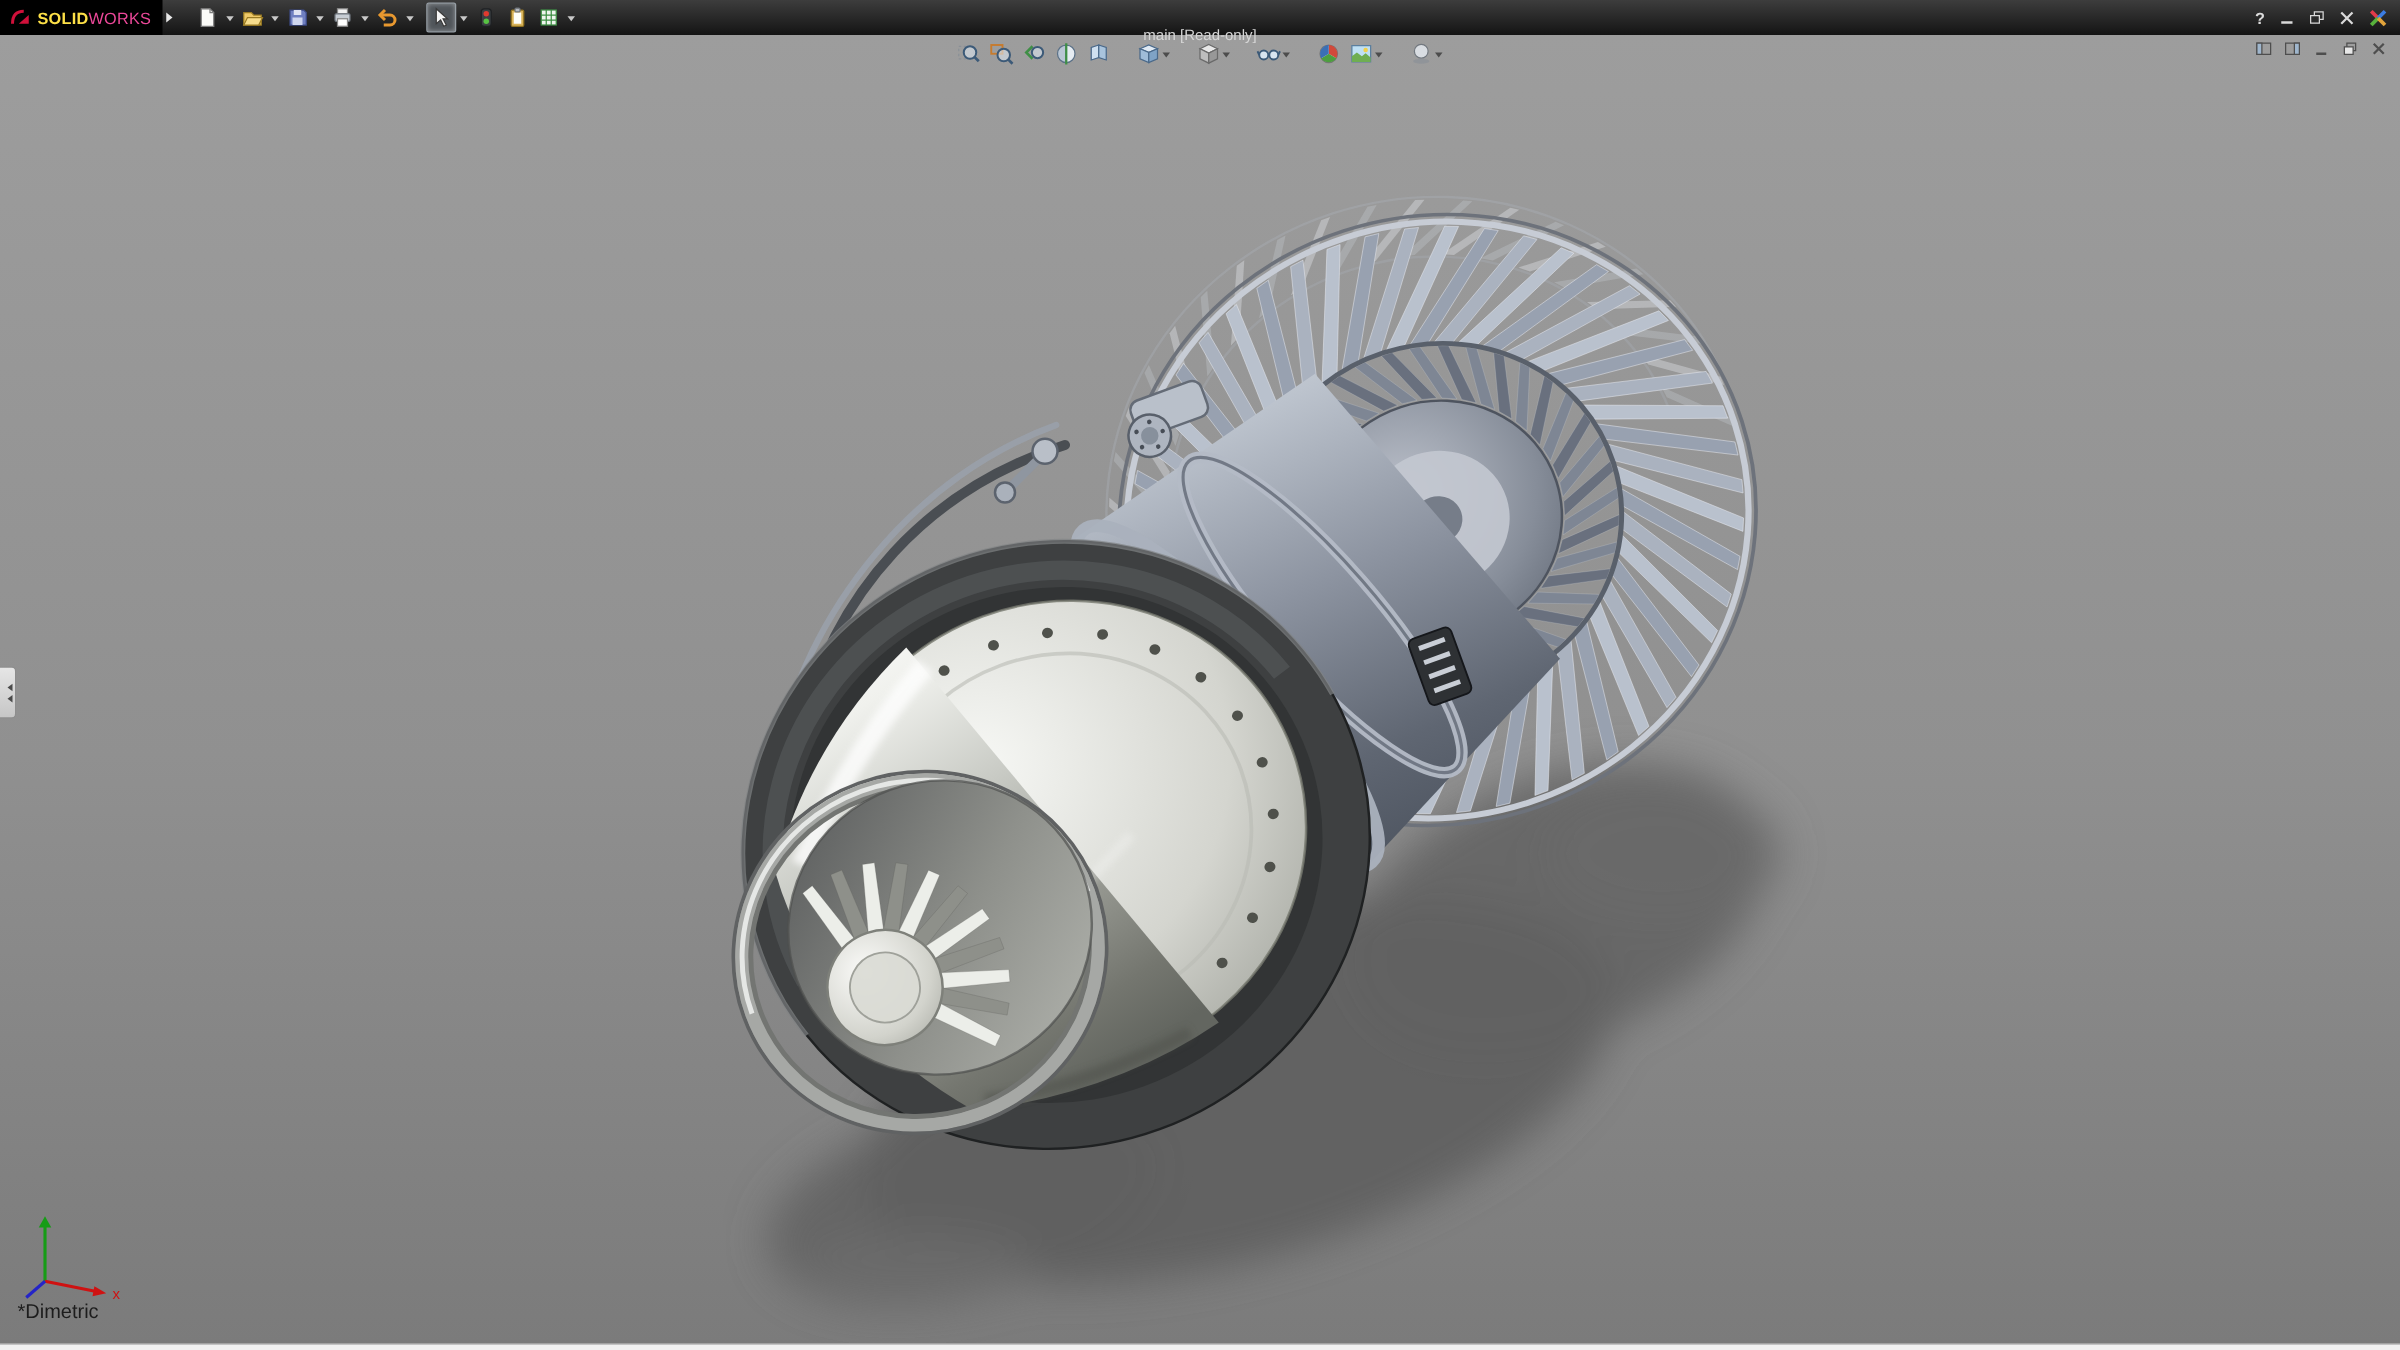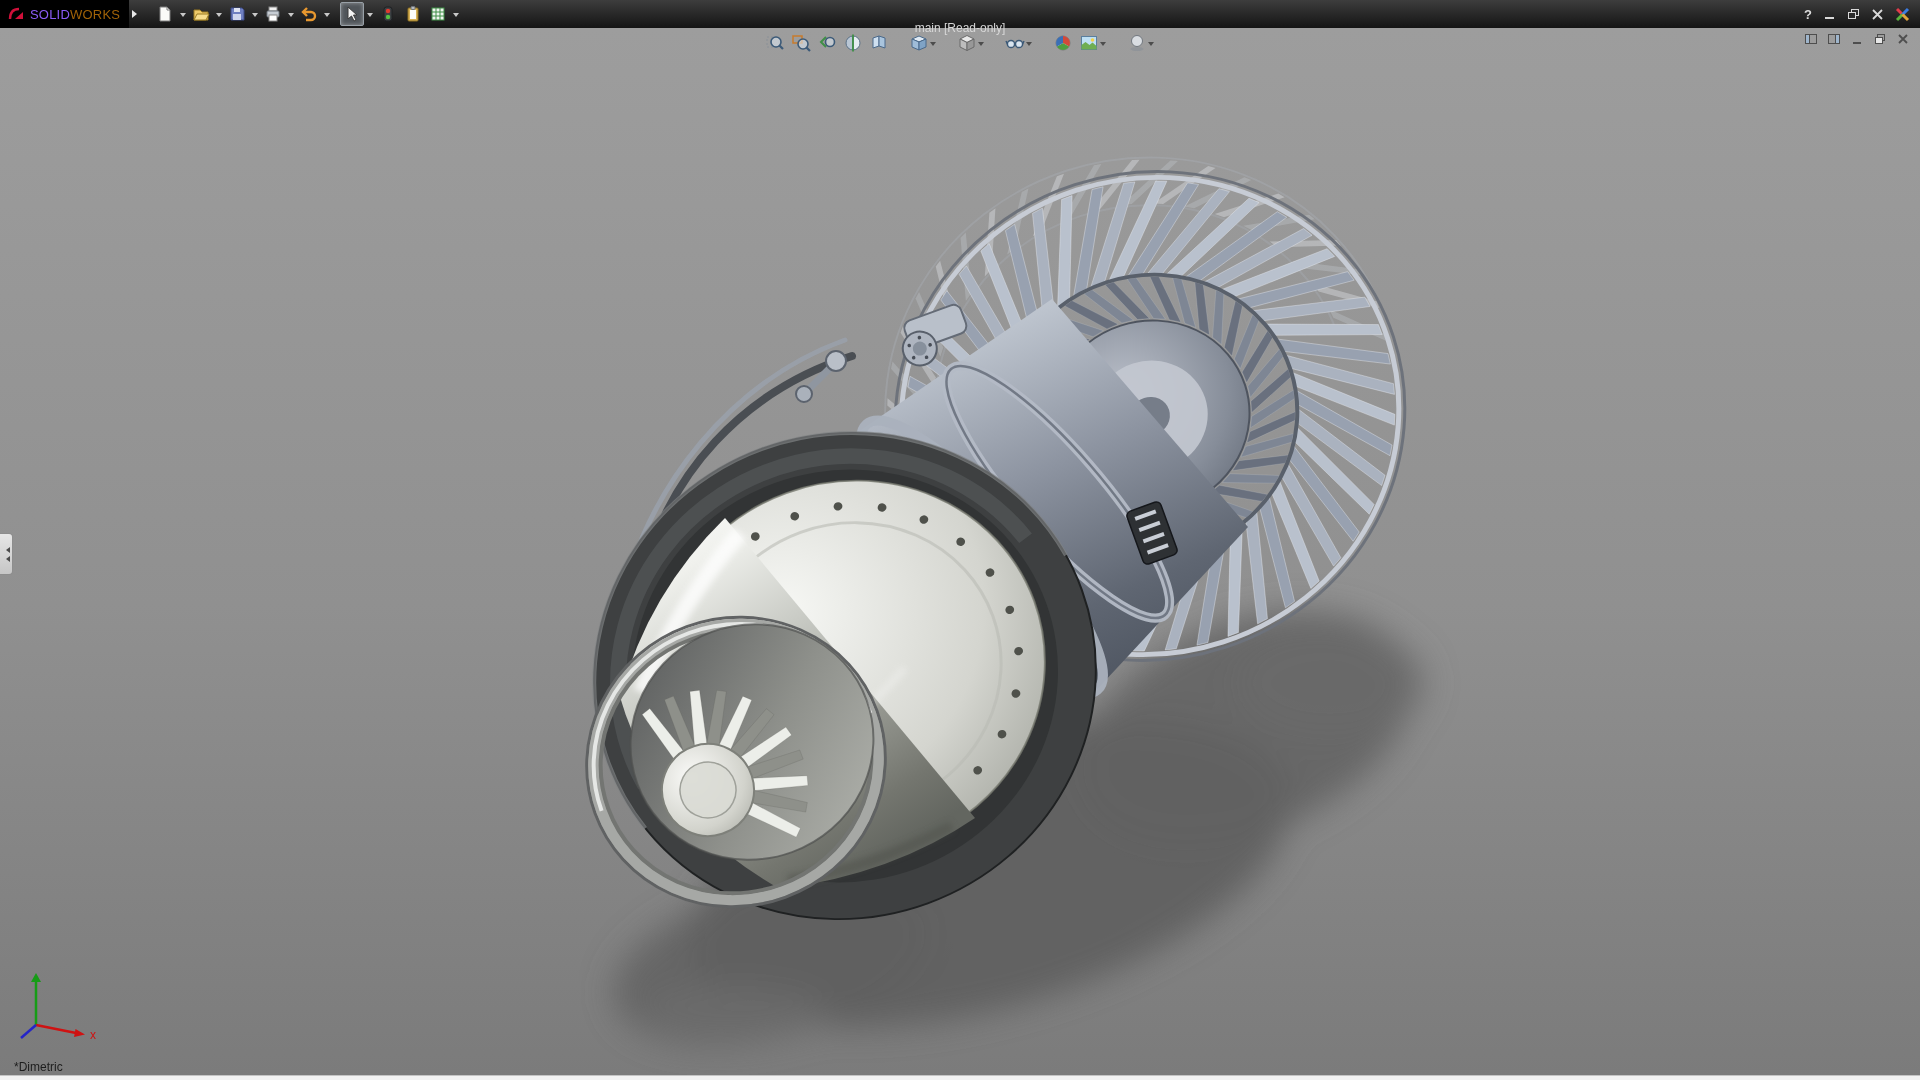--- a/index.html
+++ b/index.html
@@ -2,22 +2,22 @@
 <html><head>
 <meta charset="utf-8">
 <style>
   *{margin:0;padding:0;box-sizing:border-box}
   html,body{width:1920px;height:1080px;overflow:hidden;background:#7b7b7b;font-family:"Liberation Sans",sans-serif}
 
   
   .titlebar{position:absolute;top:0;left:0;right:0;height:28px;background:linear-gradient(#3d3d3d,#141414);display:flex;align-items:center;z-index:50}
   .logo{height:28px;background:#000;display:flex;align-items:center;padding:0 9px 0 7px;gap:5px}
   .brand{font-size:13px;letter-spacing:.2px;white-space:nowrap}
-  .brand .solid{color:#8b5cf6;font-weight:normal}
-  .brand .works{color:#a16207}
+  .brand .solid{color:#fde047;font-weight:bold}
+  .brand .works{color:#ec4899}
   .logo-caret{width:0;height:0;border:4px solid transparent;border-left:5px solid #e8e8e8;margin-left:3px}
   .file-toolbar{display:flex;align-items:center;margin-left:12px;gap:1px}
   .tb-btn{display:flex;align-items:center;height:24px;padding:1px 2px;border:1px solid transparent;border-radius:2px}
   .tb-btn.pressed{background:#50555a;border-color:#98a0a7;box-shadow:inset 0 0 4px rgba(255,255,255,.4)}
   .caret{width:0;height:0;border:3px solid transparent;border-top:4px solid #c9c9c9;margin:4px 2px 0 2px}
   .tb-sep{width:6px}
   .win-title{position:absolute;left:50%;transform:translateX(-50%);top:21px;color:#d6d6d6;font-size:12px;white-space:nowrap}
   .win-controls{margin-left:auto;display:flex;align-items:center;gap:11px;padding-right:10px}
   .win-controls .help{color:#dcdcdc;font-size:13px;font-weight:bold}
   .win-btn{display:flex;align-items:center}
@@ -35,21 +35,21 @@
 
   
   .doc-controls{position:absolute;top:4px;right:10px;display:flex;align-items:center;gap:9px;z-index:10}
 
   
   .panel-tab{position:absolute;left:0;top:505px;width:13px;height:42px;background:linear-gradient(#e6e6e6,#c6c6c6);
     border:1px solid #8d8d8d;border-left:none;border-radius:0 4px 4px 0;display:flex;flex-direction:column;
     align-items:center;justify-content:center;gap:3px;z-index:10}
   .panel-tab i{width:0;height:0;border:3px solid transparent;border-right:4px solid #4a4a4a}
 
-  .view-label{position:absolute;left:14px;bottom:1px;font-size:12px;color:#1d1d1d;z-index:10}
+  .view-label{position:absolute;left:14px;bottom:16px;font-size:16px;color:#1d1d1d;z-index:10}
   .triad{position:absolute;left:8px;bottom:22px;z-index:10}
 
   .bottom-strip{position:absolute;left:0;right:0;bottom:0;height:5px;background:#f2f2f2;border-top:1px solid #c4c4c4;z-index:40}
 </style>
 </head>
 <body>
 
 <div class="titlebar">
   <div class="logo">
     <svg width="18" height="16" viewBox="0 0 18 16">

